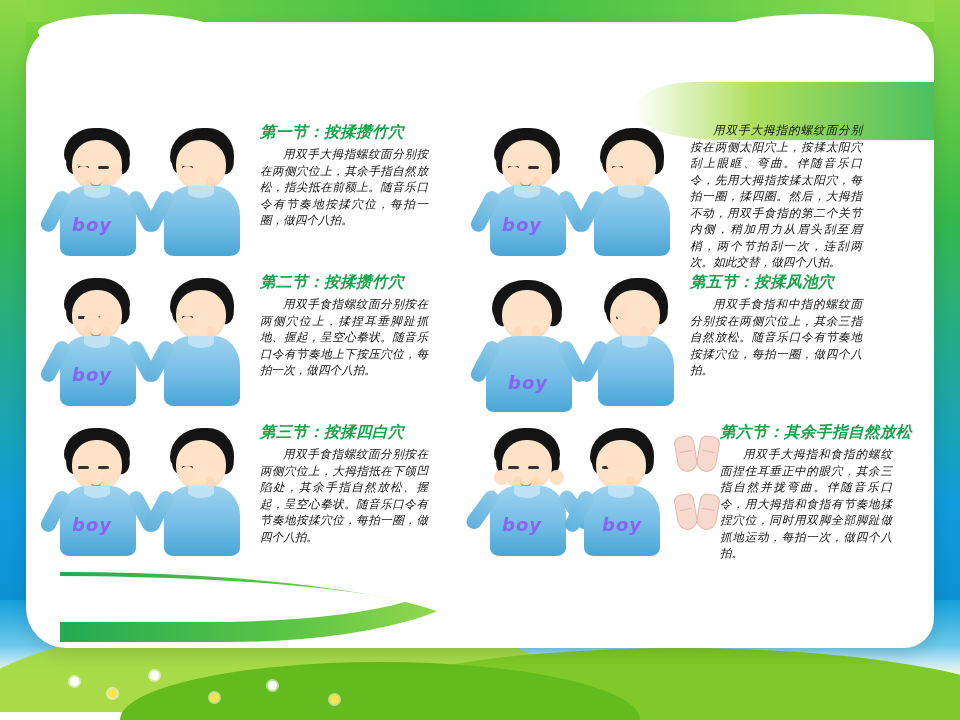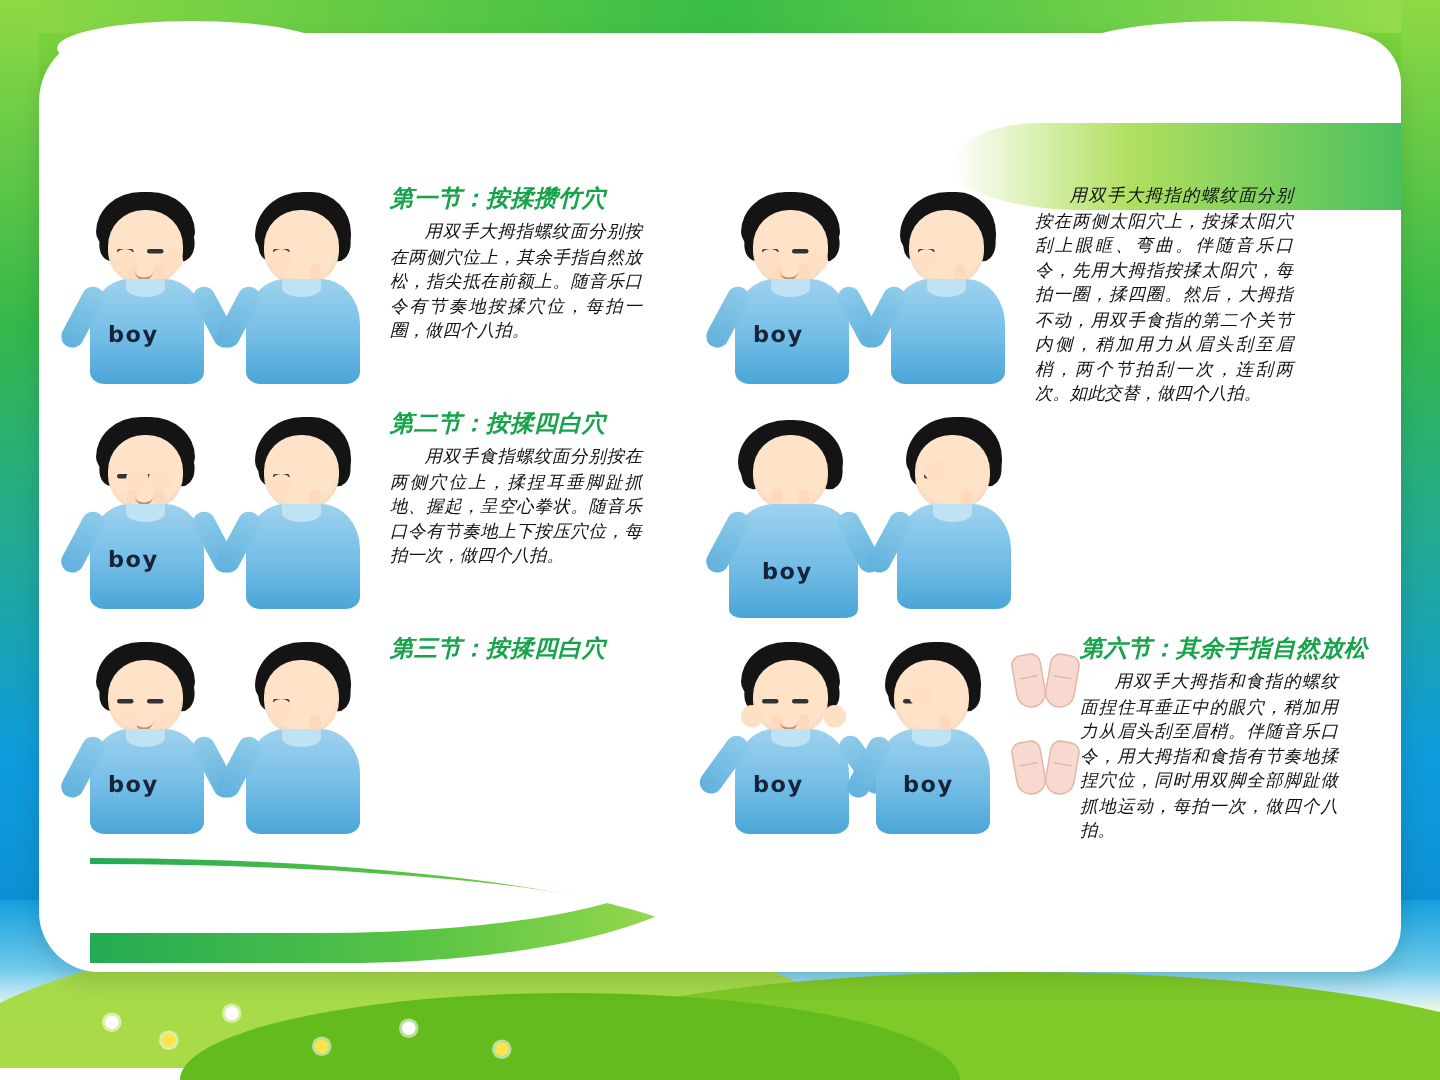--- a/index.html
+++ b/index.html
@@ -235,23 +235,24 @@
     position: absolute;
     left: 28px; top: 60px;
     width: 26px; height: 12px;
     background: #bfe3f5;
     border-radius: 0 0 50% 50%;
   }
   .boy .logo {
     position: absolute;
     left: 16px; top: 88px;
     font-family: "DejaVu Sans", sans-serif;
-    font-size: 15px;
+    font-size: 18px;
     font-weight: bold;
-    color: #0f172a;
+    font-style: italic;
+    color: #8b5cf6;
     letter-spacing: 1px;
     opacity: .92;
   }
   .boy .arm {
     position: absolute;
     width: 15px; height: 44px;
     background: linear-gradient(180deg, #8ecbea, #5fb1dd);
     border-radius: 10px;
   }
   .boy .arm.l { left: 2px; top: 66px; transform: rotate(28deg); transform-origin: top center; }
@@ -441,21 +442,21 @@
               <div class="ear r"></div>
             </div>
             <div class="eye l"></div>
             <div class="body"></div>
             <div class="collar"></div>
             <div class="arm l"></div>
             <div class="hand l"></div>
           </div>
         </div>
         <div class="text">
-          <div class="sec-title">第二节：按揉四白穴</div>
+          <div class="sec-title">第二节：按揉攒竹穴</div>
           <div class="sec-body">用双手食指螺纹面分别按在两侧穴位上，揉捏耳垂脚趾抓地、握起，呈空心拳状。随音乐口令有节奏地上下按压穴位，每拍一次，做四个八拍。</div>
         </div>
       </div>
 
       <div class="cell right">
         <div class="figures">
           <div class="boy back torso" style="left:0;">
             <div class="hair"></div>
             <div class="head">
               <div class="ear l"></div>
@@ -471,20 +472,24 @@
             <div class="head">
               <div class="ear r"></div>
             </div>
             <div class="eye l"></div>
             <div class="body"></div>
             <div class="collar"></div>
             <div class="arm l"></div>
             <div class="hand l" style="left:22px;top:30px;"></div>
           </div>
         </div>
+        <div class="text">
+          <div class="sec-title">第五节：按揉风池穴</div>
+          <div class="sec-body">用双手食指和中指的螺纹面分别按在两侧穴位上，其余三指自然放松。随音乐口令有节奏地按揉穴位，每拍一圈，做四个八拍。</div>
+        </div>
       </div>
 
       <div class="cell left">
         <div class="figures">
           <div class="boy" style="left:0;">
             <div class="hair"></div>
             <div class="head">
               <div class="ear l"></div>
               <div class="ear r"></div>
             </div>
@@ -506,20 +511,21 @@
             </div>
             <div class="eye l"></div>
             <div class="body"></div>
             <div class="collar"></div>
             <div class="arm l"></div>
             <div class="hand l"></div>
           </div>
         </div>
         <div class="text">
           <div class="sec-title">第三节：按揉四白穴</div>
+          <div class="sec-body">用双手食指螺纹面分别按在两侧穴位上，大拇指抵在下颌凹陷处，其余手指自然放松、握起，呈空心拳状。随音乐口令有节奏地按揉穴位，每拍一圈，做四个八拍。</div>
         </div>
       </div>
 
       <div class="cell right">
         <div class="figures wide">
           <div class="boy" style="left:0;">
             <div class="hair"></div>
             <div class="head">
               <div class="ear l"></div>
               <div class="ear r"></div>
@@ -553,19 +559,19 @@
               <div class="foot r"></div>
             </div>
             <div class="foot-pair b">
               <div class="foot l"></div>
               <div class="foot r"></div>
             </div>
           </div>
         </div>
         <div class="text">
           <div class="sec-title">第六节：其余手指自然放松</div>
-          <div class="sec-body">用双手大拇指和食指的螺纹面捏住耳垂正中的眼穴，稍加用力从眉头刮至眉梢。伴随音乐口令，用大拇指和食指有节奏地揉捏穴位，同时用双脚全部脚趾做抓地运动，每拍一次，做四个八拍。</div>
+          <div class="sec-body">用双手大拇指和食指的螺纹面捏住耳垂正中的眼穴，其余三指自然并拢弯曲。伴随音乐口令，用大拇指和食指有节奏地揉捏穴位，同时用双脚全部脚趾做抓地运动，每拍一次，做四个八拍。</div>
         </div>
       </div>
 
     </div>
   </div>
 </div>
 
 </body></html>

